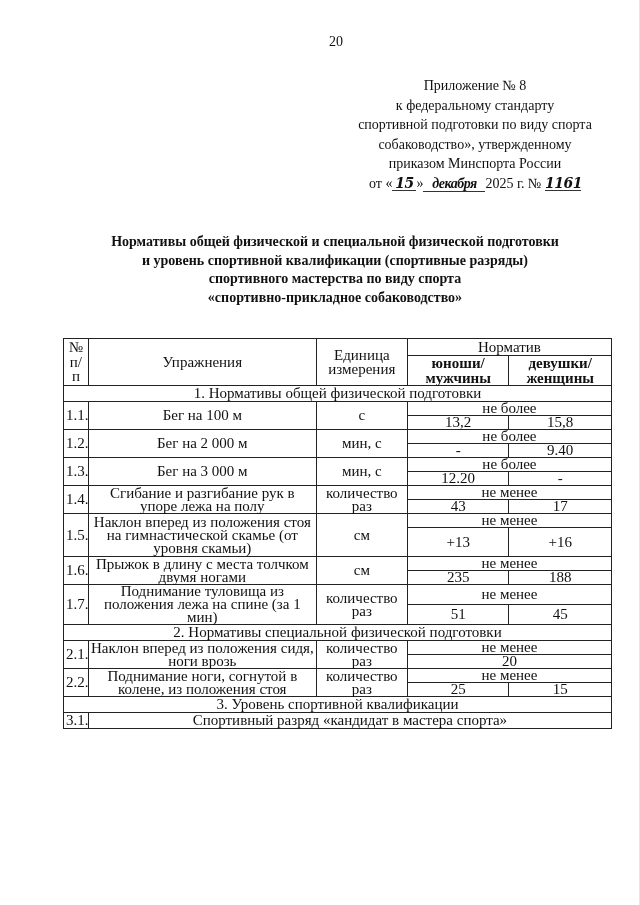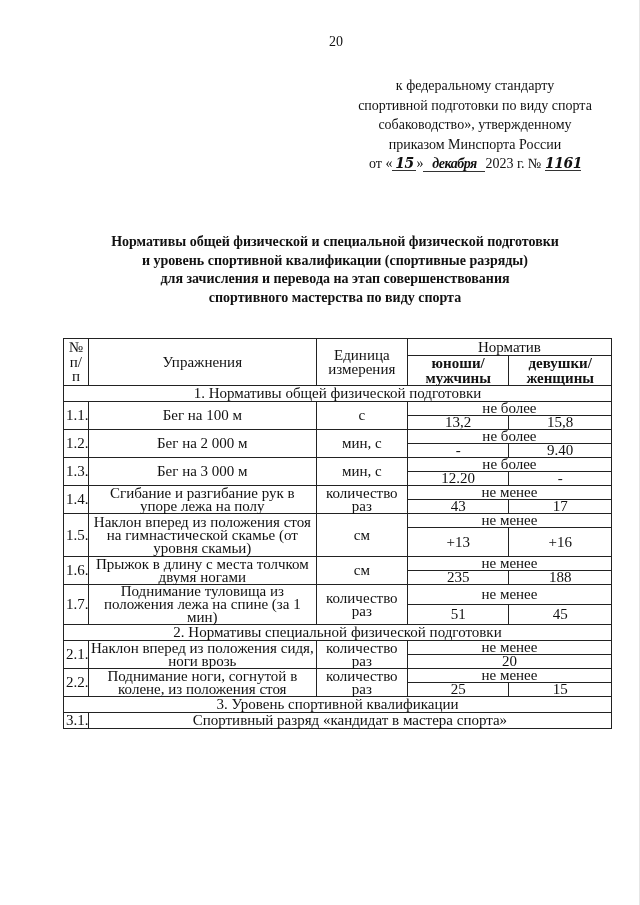--- a/index.html
+++ b/index.html
@@ -41,34 +41,35 @@
     tr.val.tall td { height: 28px; }
   </style>
 </head>
 <body>
 
 <div class="page-edge"></div>
 
 <div class="page-number">20</div>
 
 <div class="annex">
+  <div>Приложение № 8</div>
   <div>к федеральному стандарту</div>
   <div>спортивной подготовки по виду спорта</div>
   <div>собаководство», утвержденному</div>
   <div>приказом Минспорта России</div>
   <div class="sign-line">
-    <span>от «</span><span class="hand day">15</span><span>»</span><span class="hand month">декабря</span><span>2023 г. №</span> <span class="hand num">1161</span>
+    <span>от «</span><span class="hand day">15</span><span>»</span><span class="hand month">декабря</span><span>2025 г. №</span> <span class="hand num">1161</span>
   </div>
 </div>
 
 <div class="title">
   <div>Нормативы общей физической и специальной физической подготовки</div>
   <div>и уровень спортивной квалификации (спортивные разряды)</div>
-  <div>для зачисления и перевода на этап совершенствования</div>
   <div>спортивного мастерства по виду спорта</div>
+  <div>«спортивно-прикладное собаководство»</div>
 </div>
 
 <table class="norms">
   <colgroup>
     <col class="col-num">
       <col class="col-ex">
       <col class="col-unit">
       <col class="col-m">
       <col class="col-w">
   </colgroup>

